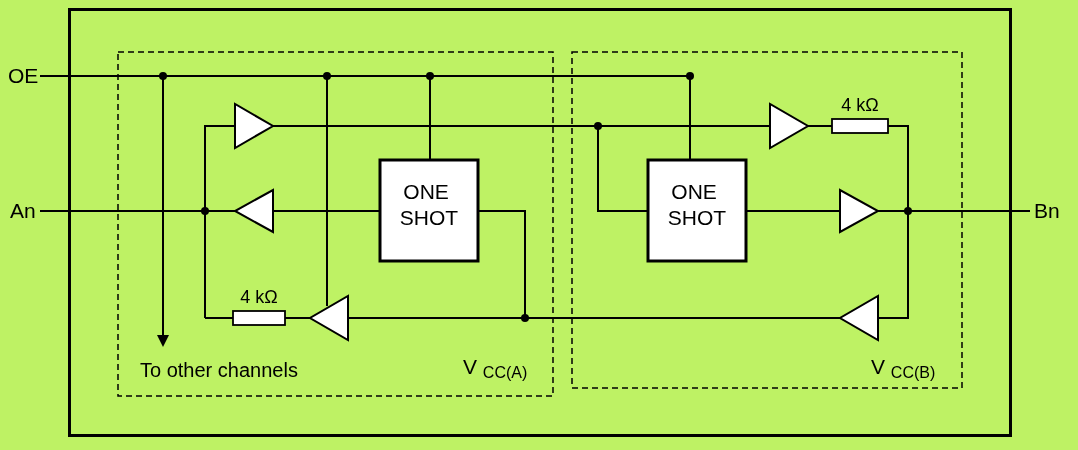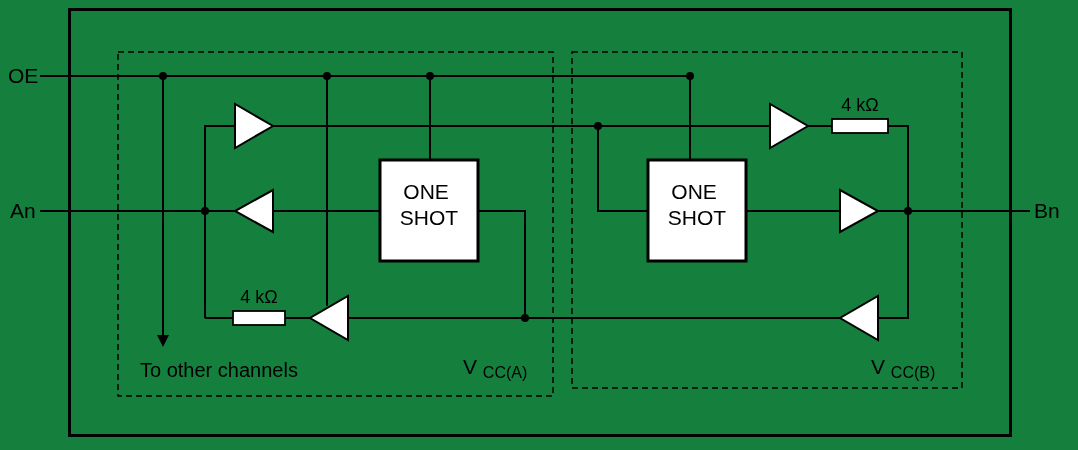--- a/index.html
+++ b/index.html
@@ -1,17 +1,17 @@
 <!DOCTYPE html>
 <html><head>
 <meta charset="utf-8">
 <style>
   html,body{margin:0;padding:0;background:#ffffff;}
   .stage{
-    width:1078px;height:450px;position:relative;background:#15803d;
+    width:1078px;height:450px;position:relative;background:#bef264;
     font-family:"Liberation Sans", sans-serif;
   }
   svg{display:block;}
   .frame{stroke:#000;stroke-width:3;fill:none;}
   .dash{stroke:#000;stroke-width:1.5;fill:none;stroke-dasharray:6 4;}
   .wire{stroke:#000;stroke-width:2;fill:none;}
   .sym{stroke:#000;stroke-width:2;fill:#ffffff;}
   .res{stroke:#000;stroke-width:1.8;fill:#ffffff;}
   .osbox{stroke:#000;stroke-width:3;fill:#ffffff;}
   .dot{fill:#000;stroke:none;}

